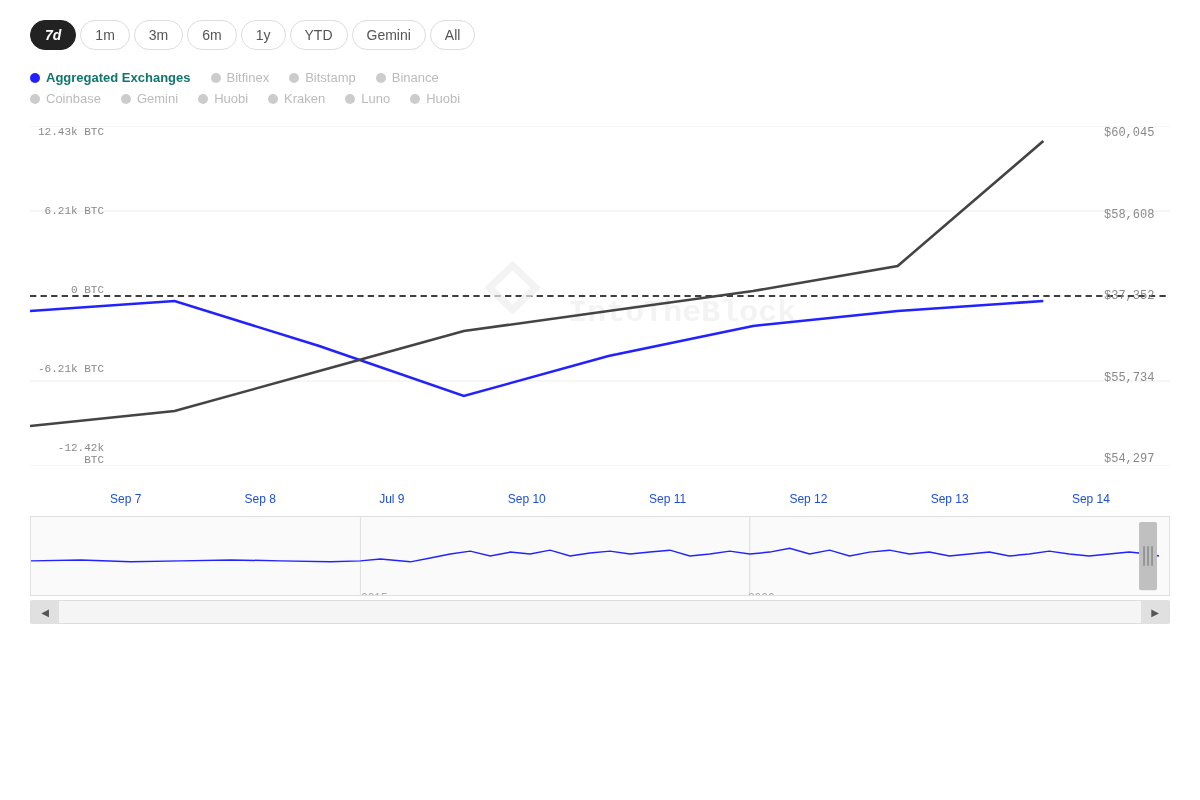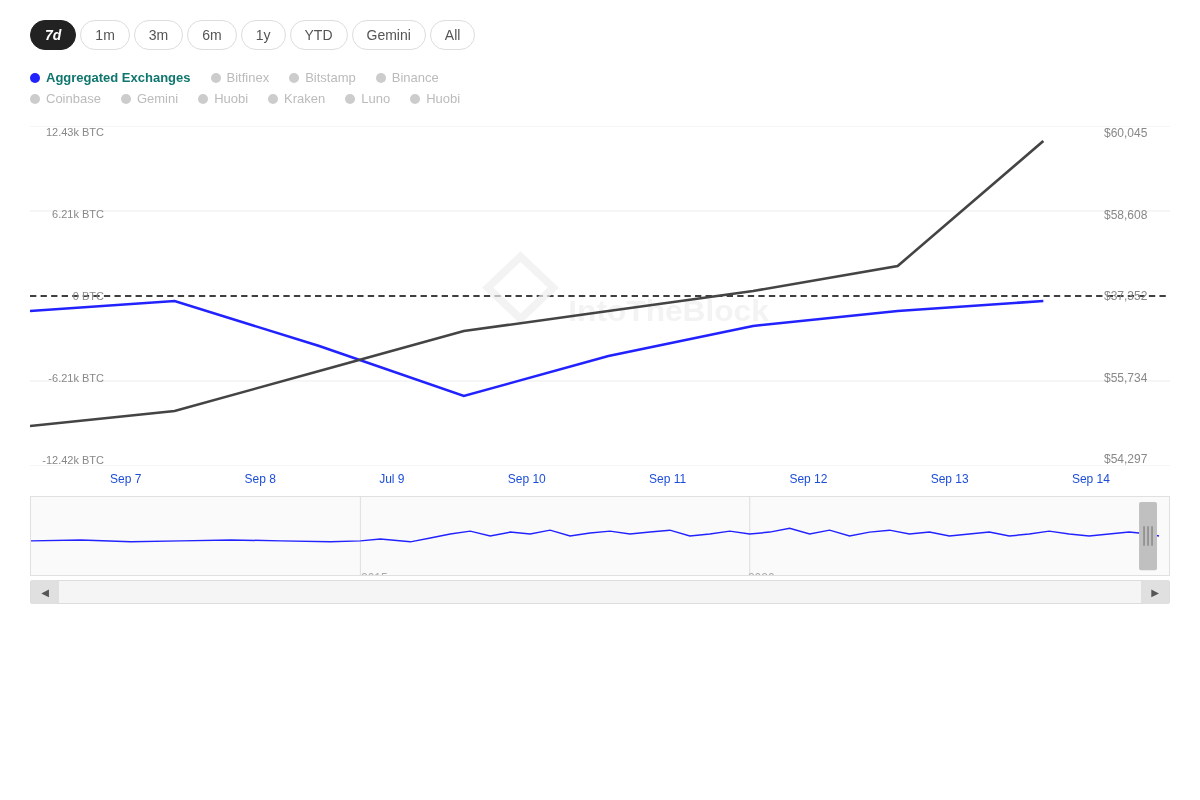--- a/index.html
+++ b/index.html
@@ -81,21 +81,22 @@
     .legend-label.price-active {
       color: #222;
       font-weight: 600;
     }
 
     
     .chart-wrapper {
       position: relative;
       width: 100%;
       height: 340px;
-      margin-bottom: 0;
+      margin-bottom: 20px;
+      font-family: Liberation Mono, monospace;
     }
 
     .chart-svg {
       width: 100%;
       height: 100%;
     }
 
     
     .x-axis {
       display: flex;

